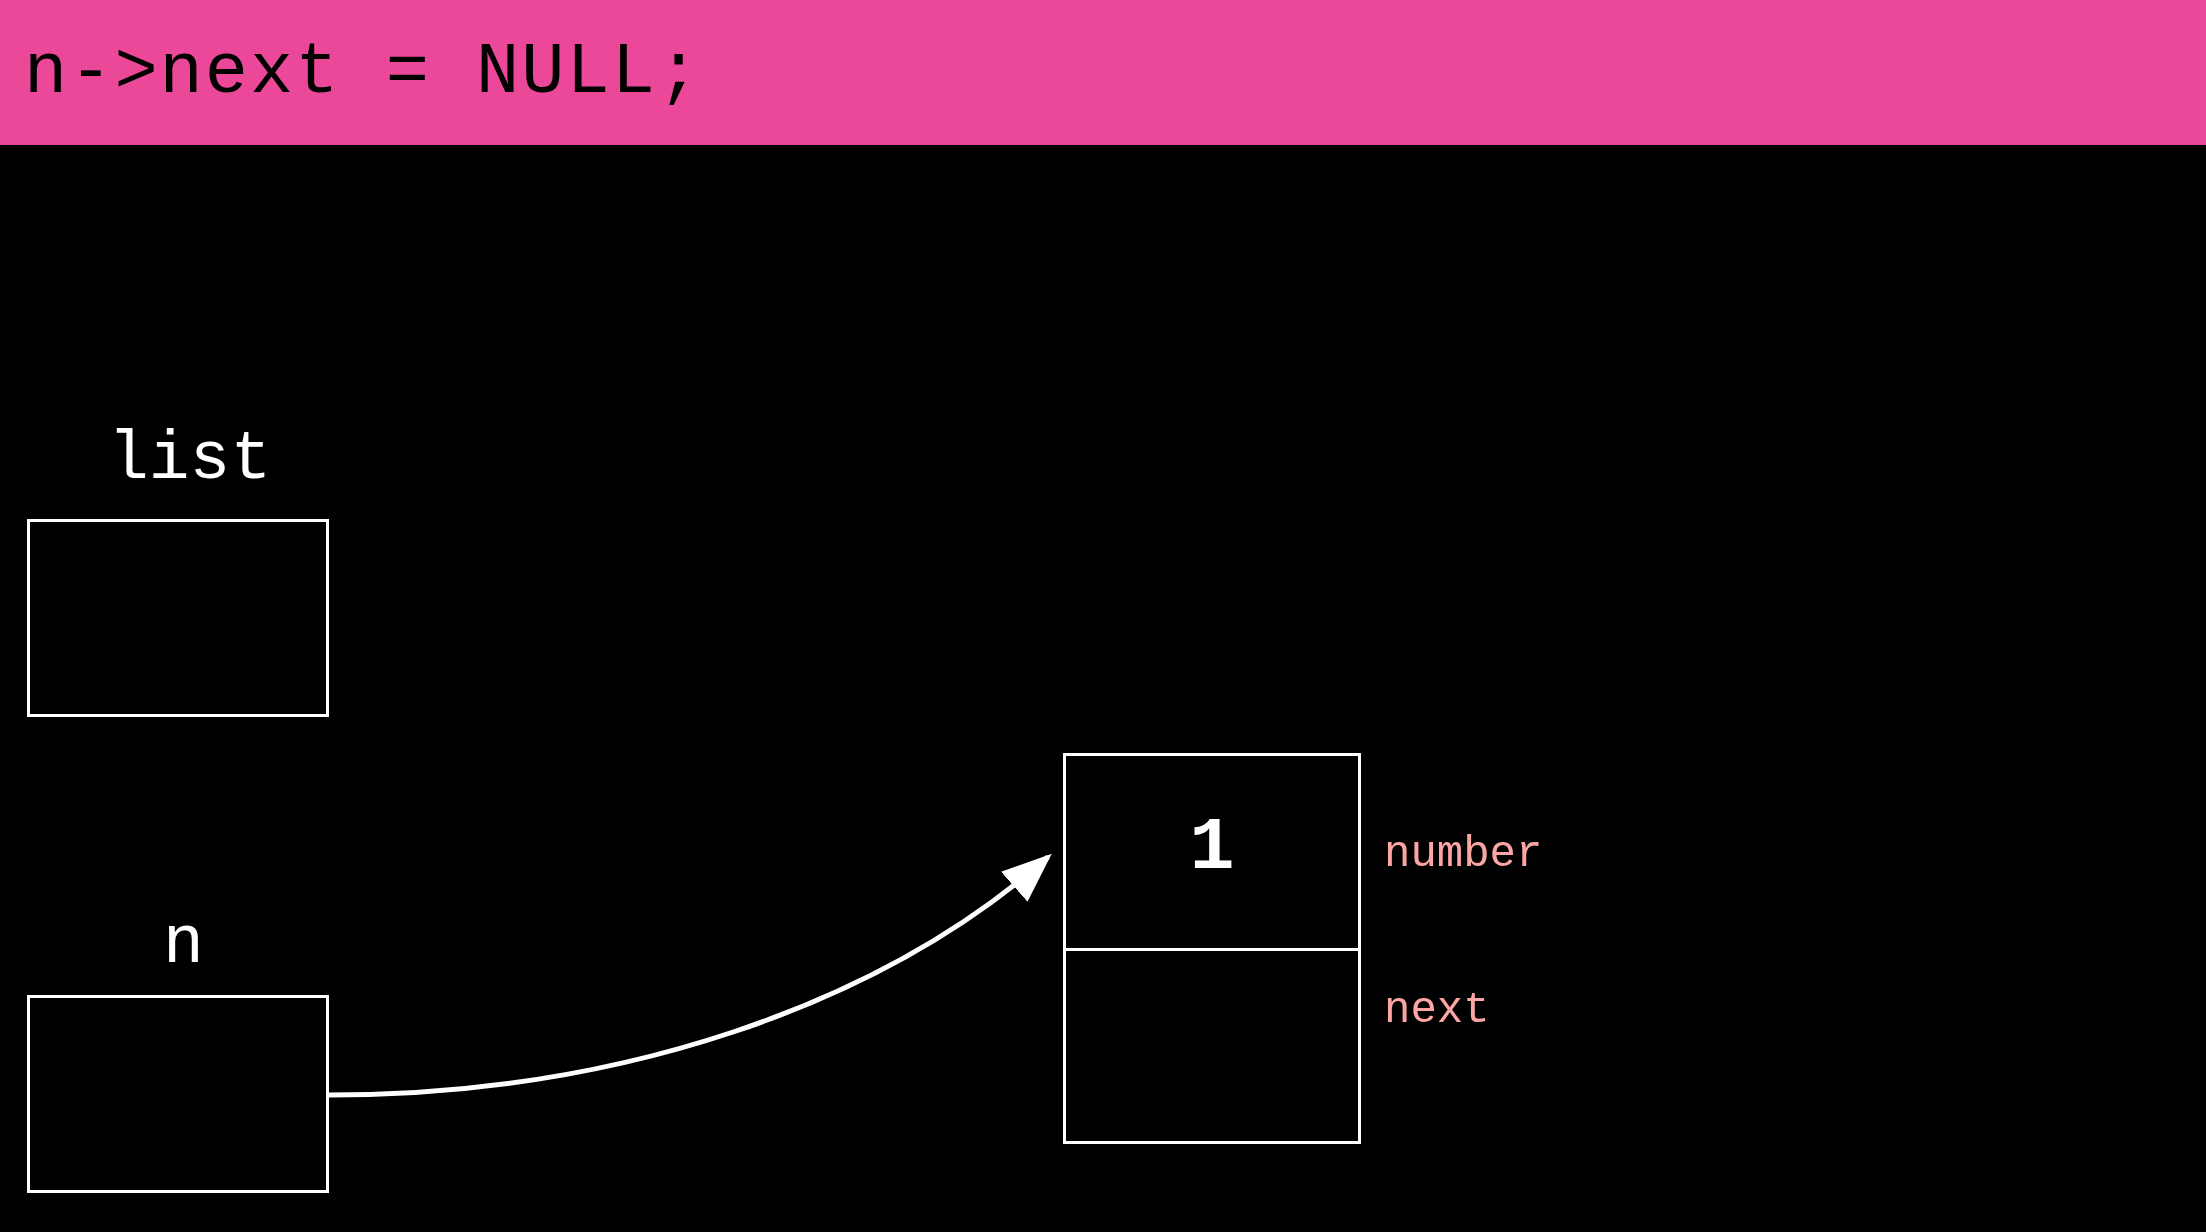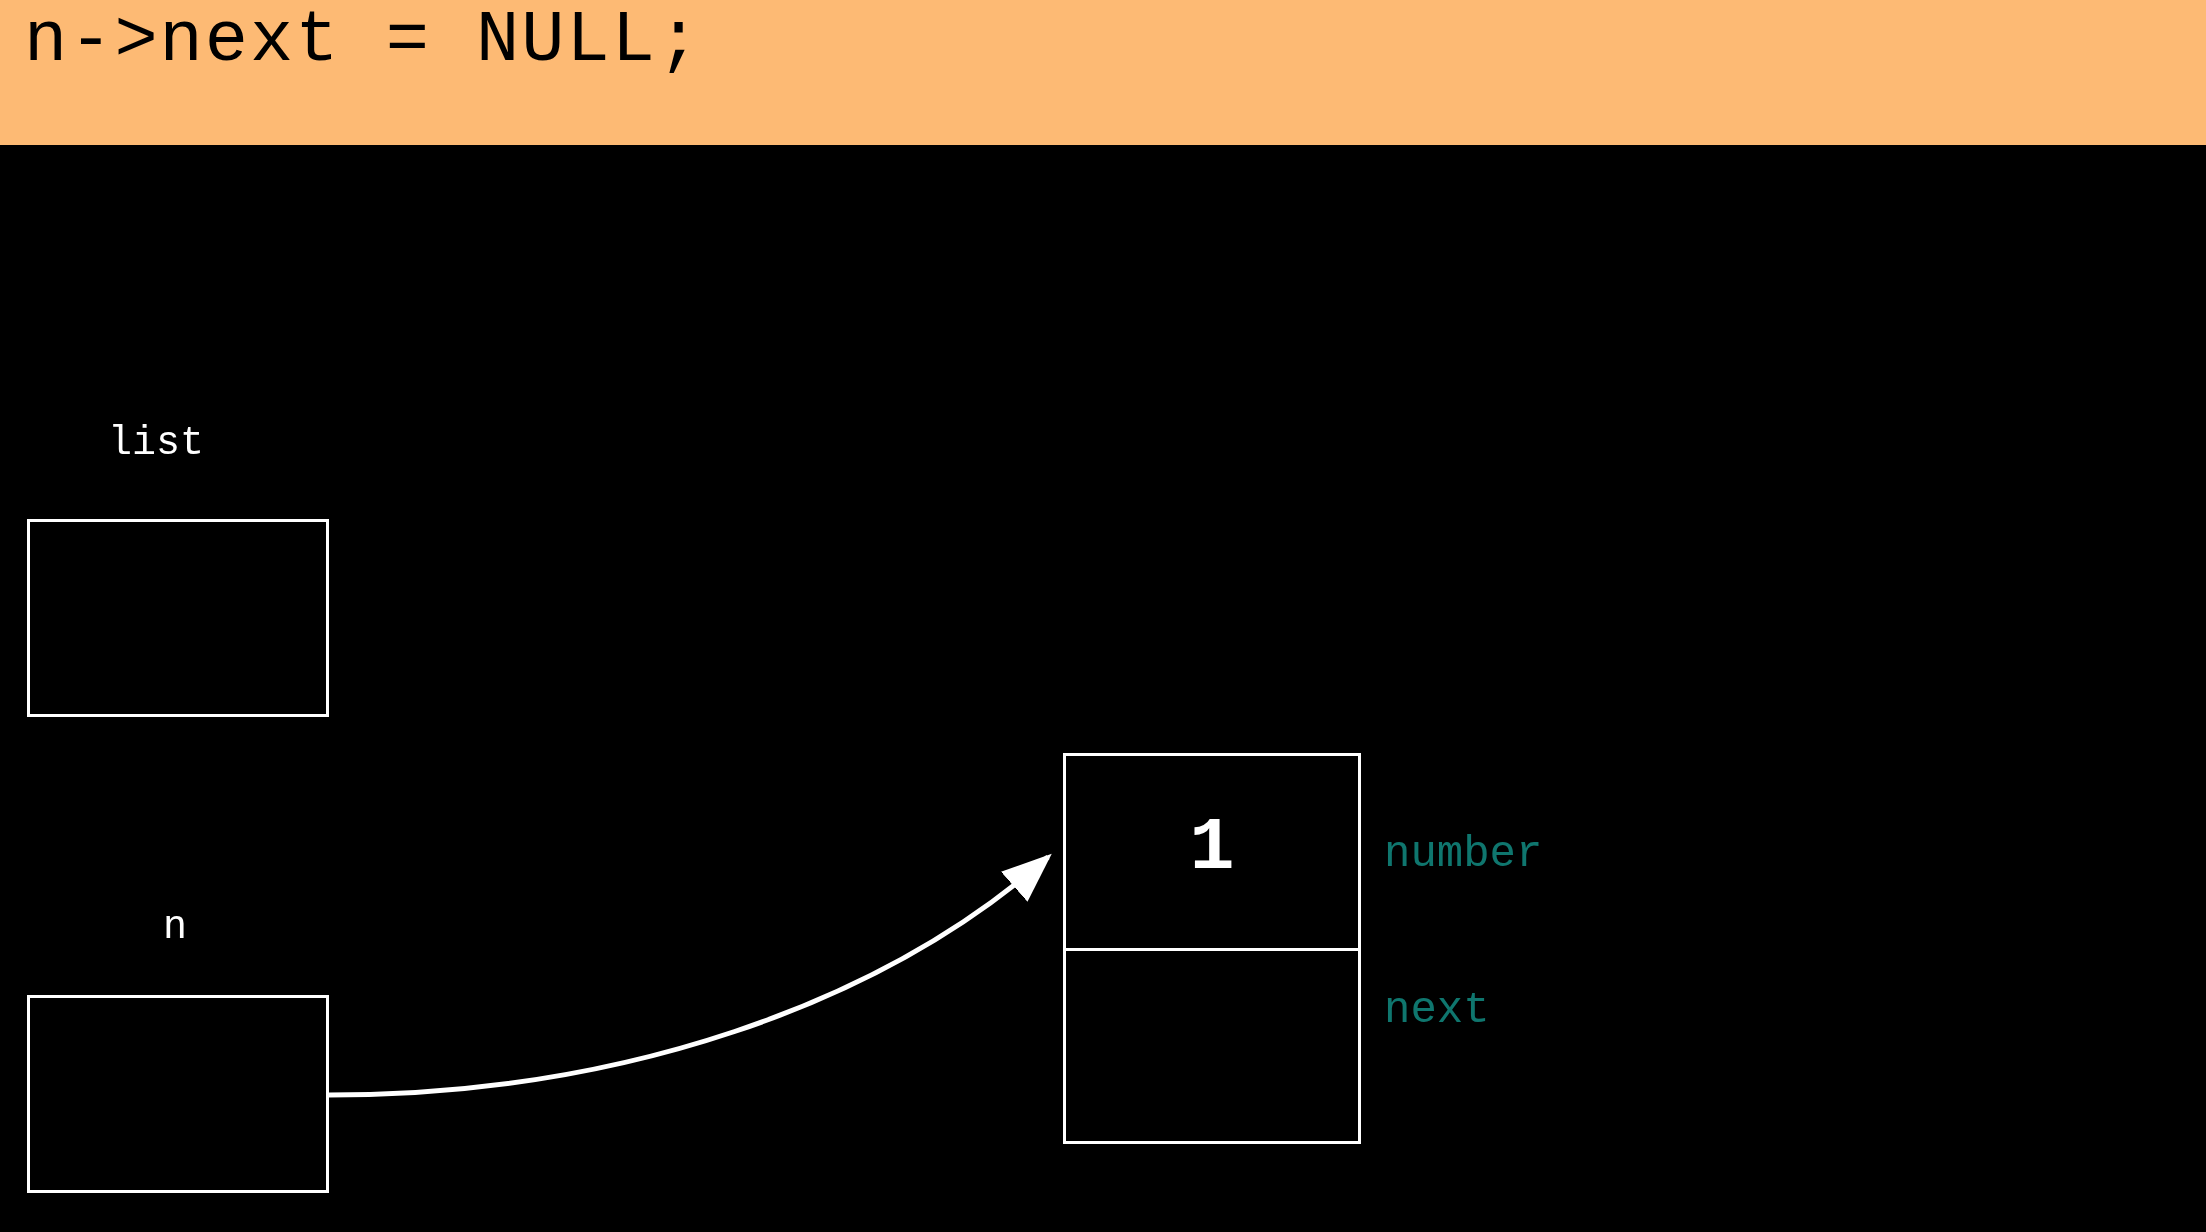--- a/index.html
+++ b/index.html
@@ -13,39 +13,40 @@
       font-family: "Courier New", Courier, monospace;
       background: #000;
       position: relative;
     }
     .code-bar {
       position: absolute;
       top: 0;
       left: 0;
       width: 100%;
       height: 145px;
-      background: #fdba74;
+      background: #ec4899;
       color: #000;
       font-size: 72px;
       font-weight: normal;
       padding-left: 24px;
+      padding-top: 32px;
       letter-spacing: 2px;
     }
     .diagram {
       position: absolute;
       top: 145px;
       left: 0;
       width: 100%;
       height: 1087px;
       background: #000;
       color: #fff;
     }
     .var-label {
       position: absolute;
-      font-size: 40px;
+      font-size: 68px;
       color: #fff;
     }
     .var-box {
       position: absolute;
       border: 3px solid #fff;
       background: #000;
     }
     .list-label {
       left: 108px;
       top: 276px;
@@ -89,21 +90,21 @@
       left: 0;
       width: 100%;
       text-align: center;
       font-size: 75px;
       font-weight: bold;
       color: #fff;
     }
     .field-label {
       position: absolute;
       font-size: 44px;
-      color: #0f766e;
+      color: #fca5a5;
     }
     .number-label {
       left: 1384px;
       top: 684px;
     }
     .next-label {
       left: 1384px;
       top: 840px;
     }
     .arrow-svg {

